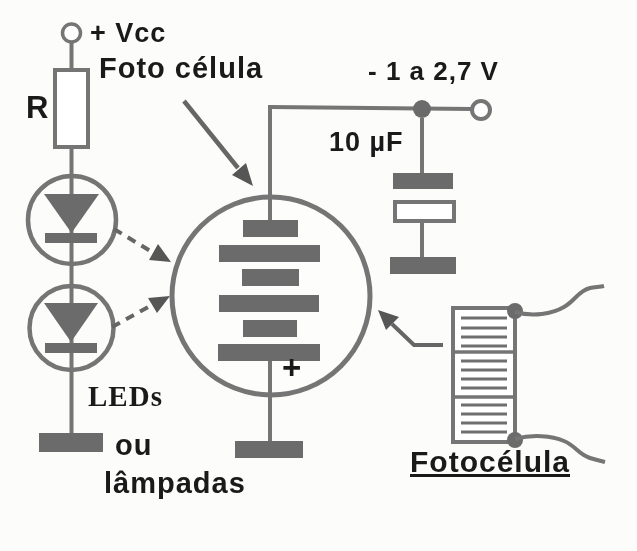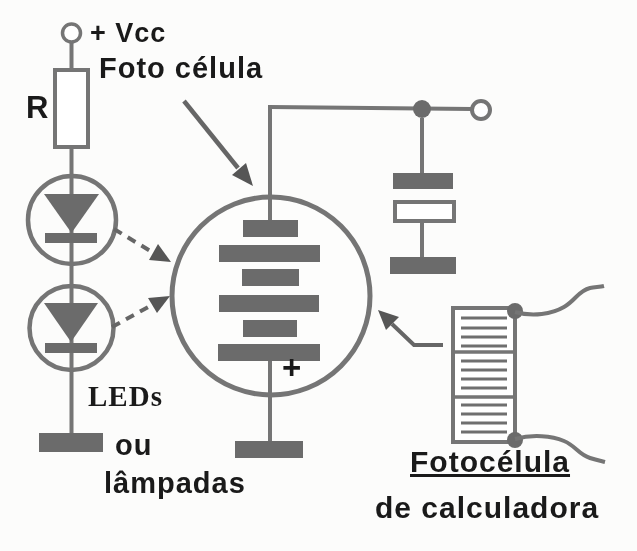--- a/index.html
+++ b/index.html
@@ -85,20 +85,21 @@
     <path d="M515,312 C533,317 552,314 564,307 C576,300 578,291 590,288 C595,287 600,287 604,286" fill="none" stroke="#757575" stroke-width="4"></path>
     <path d="M515,439 C533,434 552,436 564,441 C576,446 578,454 590,458 C596,460 601,461 605,462" fill="none" stroke="#757575" stroke-width="4"></path>
 
     <polyline points="443,345 414,345 392,324" fill="none" stroke="#666666" stroke-width="4"></polyline>
     <polygon points="378,310 399,317 386,330" fill="#565656"></polygon>
   </svg>
 
   <div class="lbl" style="left:90px;top:20px;font-size:27px;">+ Vcc</div>
   <div class="lbl" style="left:26px;top:92px;font-size:31px;">R</div>
   <div class="lbl" style="left:99px;top:54px;font-size:29px;">Foto célula</div>
+  <div class="lbl" style="left:368px;top:58px;font-size:26px;">- 1 a 2,7 V</div>
+  <div class="lbl" style="left:329px;top:129px;font-size:27px;">10 µF</div>
   <div class="lbl" style="left:282px;top:351px;font-size:33px;letter-spacing:0;">+</div>
   <div class="lbl" style="left:88px;top:382px;font-size:29px;font-family:Liberation Serif, serif;">LEDs</div>
   <div class="lbl" style="left:115px;top:431px;font-size:29px;">ou</div>
   <div class="lbl" style="left:60px;top:469px;font-size:29px;margin-left:44px;">lâmpadas</div>
   <div class="lbl" style="left:410px;top:447px;font-size:30px;text-decoration:underline;">Fotocélula</div>
-  <div class="lbl" style="left:375px;top:493px;font-size:30px;">de calculadora</div>
 
 </div>
 
 </body></html>

